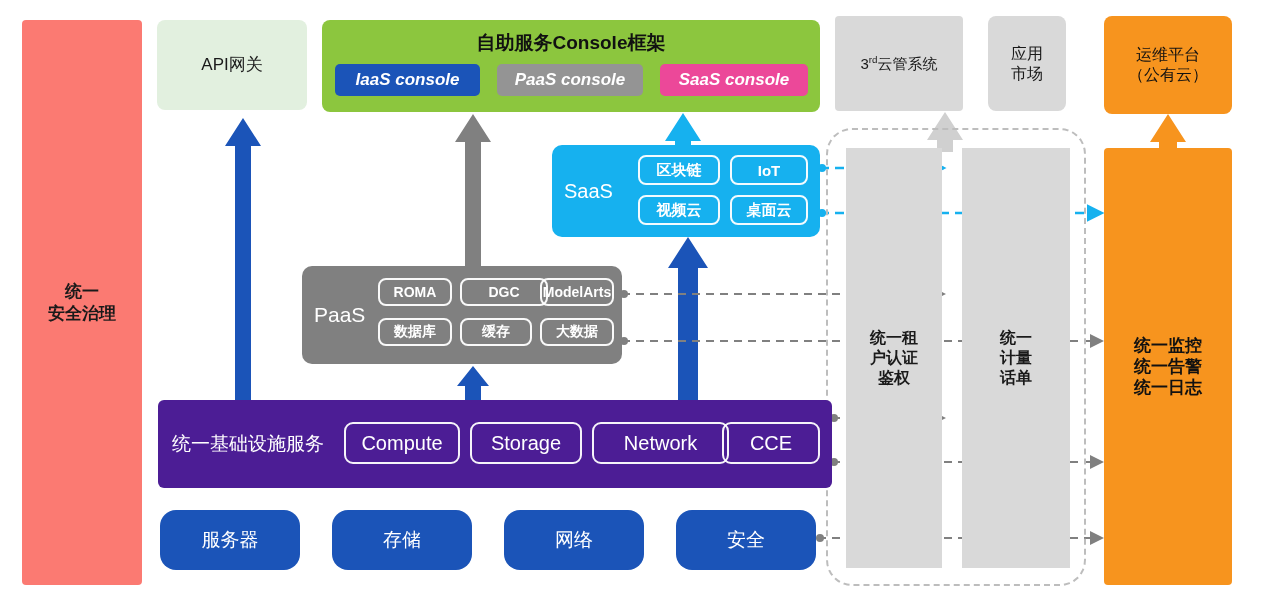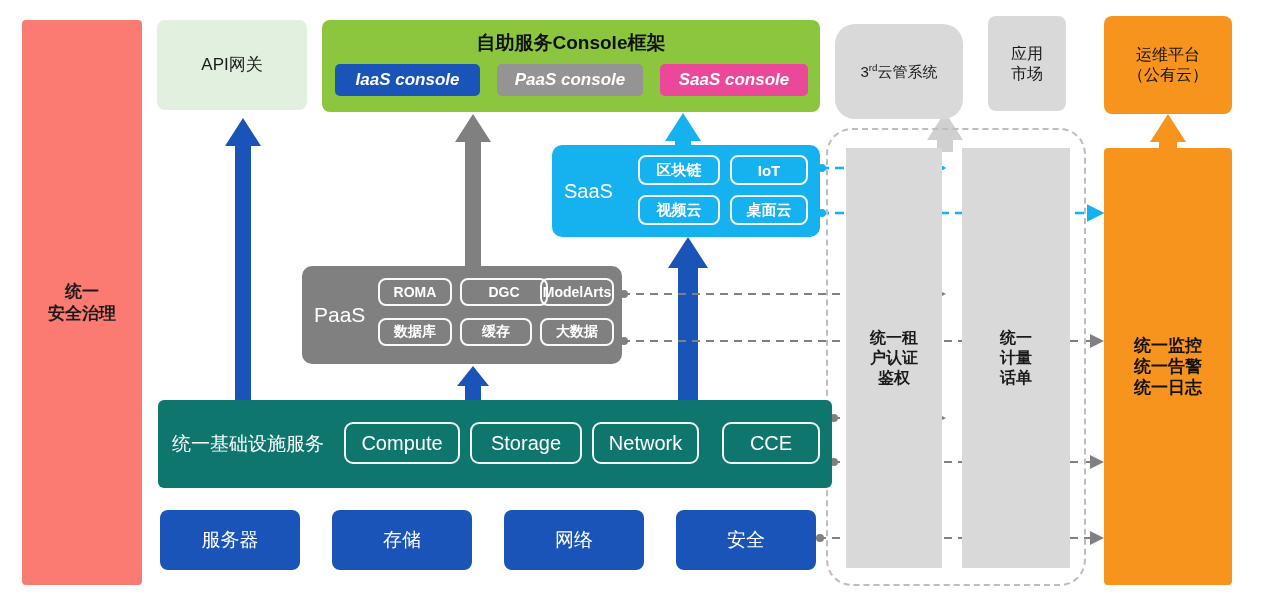--- a/index.html
+++ b/index.html
@@ -16,21 +16,21 @@
 
   
   #console-frame{left:322px;top:20px;width:498px;height:92px;background:#8cc63e;border-radius:8px;display:block;}
   #console-frame .title{position:absolute;left:0;right:0;top:10px;text-align:center;color:#111;font-size:19px;font-weight:700;}
   .console-chip{position:absolute;top:44px;height:32px;border-radius:5px;display:flex;align-items:center;justify-content:center;color:#fff;font-size:17px;font-weight:700;font-style:italic;}
   #chip-iaas{left:13px;width:145px;background:#1b54b8;}
   #chip-paas{left:175px;width:146px;background:#949494;}
   #chip-saas{left:338px;width:148px;background:#ec4899;}
 
   
-  #third-party-cloud{left:835px;top:16px;width:128px;height:95px;background:#d9d9d9;border-radius:20px;color:#1a1a1a;font-size:15px;margin-top:8px;}
+  #third-party-cloud{left:835px;top:16px;width:128px;height:95px;background:#d9d9d9;border-radius:4px;color:#1a1a1a;font-size:15px;}
   #app-market{left:988px;top:16px;width:78px;height:95px;background:#d9d9d9;border-radius:8px;color:#1a1a1a;font-size:16px;}
 
   
   #ops-platform{left:1104px;top:16px;width:128px;height:98px;background:#f7941e;border-radius:8px;color:#111;font-size:16px;}
   #ops-monitor{left:1104px;top:148px;width:128px;height:437px;background:#f7941e;border-radius:4px;color:#111;font-size:17px;font-weight:700;}
 
   
   #saas-block{left:552px;top:145px;width:268px;height:92px;background:#16b1ef;border-radius:10px;display:block;}
   #saas-block .grp-label{position:absolute;left:12px;top:50%;transform:translateY(-50%);color:#fff;font-size:20px;}
   .pill{position:absolute;border:2px solid rgba(255,255,255,.95);border-radius:8px;display:flex;align-items:center;justify-content:center;color:#fff;font-size:15px;font-weight:700;box-sizing:border-box;}
@@ -45,30 +45,30 @@
   #paas-block .grp-label{position:absolute;left:12px;top:50%;transform:translateY(-50%);color:#fff;font-size:21px;}
   #paas-block .pill{height:28px;font-size:14px;}
   #pill-roma{left:76px;top:12px;width:74px;}
   #pill-dgc{left:158px;top:12px;width:88px;}
   #pill-modelarts{left:238px;top:12px;width:74px;text-align:right;}
   #pill-db{left:76px;top:52px;width:74px;}
   #pill-cache{left:158px;top:52px;width:72px;}
   #pill-bigdata{left:238px;top:52px;width:74px;}
 
   
-  #infra-bar{left:158px;top:400px;width:674px;height:88px;background:#0f766e;border-radius:6px;display:block;}
+  #infra-bar{left:158px;top:400px;width:674px;height:88px;background:#4c1d95;border-radius:6px;display:block;}
   #infra-bar .grp-label{position:absolute;left:14px;top:50%;transform:translateY(-50%);color:#fff;font-size:19px;}
   #infra-bar .pill{top:22px;height:42px;font-size:20px;font-weight:400;border-radius:9px;}
   #pill-compute{left:186px;width:116px;}
   #pill-storage{left:312px;width:112px;}
-  #pill-network{left:434px;width:107px;}
+  #pill-network{left:434px;width:137px;}
   #pill-cce{left:564px;width:98px;}
 
   
-  .res-box{top:510px;height:60px;background:#1b54b8;border-radius:8px;color:#fff;font-size:19px;text-align:right;}
+  .res-box{top:510px;height:60px;background:#1b54b8;border-radius:16px;color:#fff;font-size:19px;text-align:right;}
   #res-server{left:160px;width:140px;}
   #res-storage{left:332px;width:140px;}
   #res-network{left:504px;width:140px;}
   #res-security{left:676px;width:140px;}
 
   
   #shared-services-group{position:absolute;left:826px;top:128px;width:260px;height:458px;border:2px dashed #bdbdbd;border-radius:26px;box-sizing:border-box;}
   #col-auth{left:846px;top:148px;width:96px;height:420px;background:#d9d9d9;color:#1a1a1a;font-size:16px;font-weight:700;align-items:center;}
   #col-billing{left:962px;top:148px;width:108px;height:420px;background:#d9d9d9;color:#1a1a1a;font-size:16px;font-weight:700;}
 

